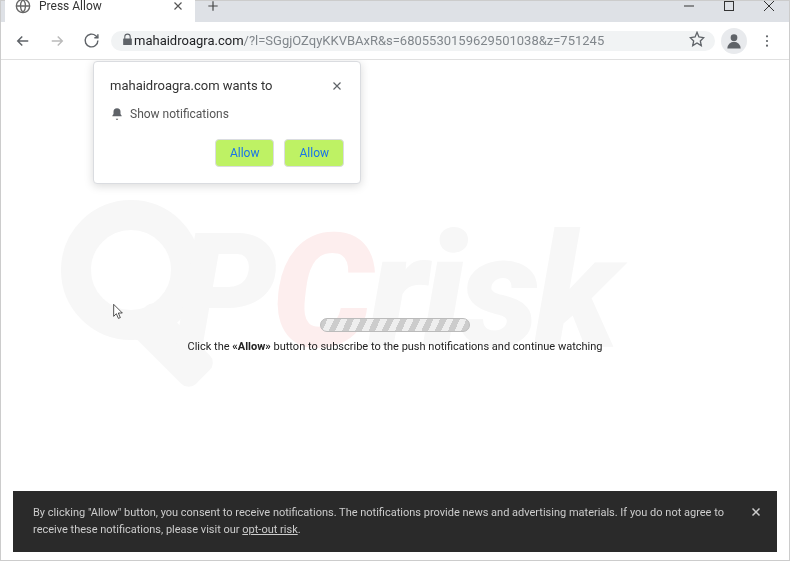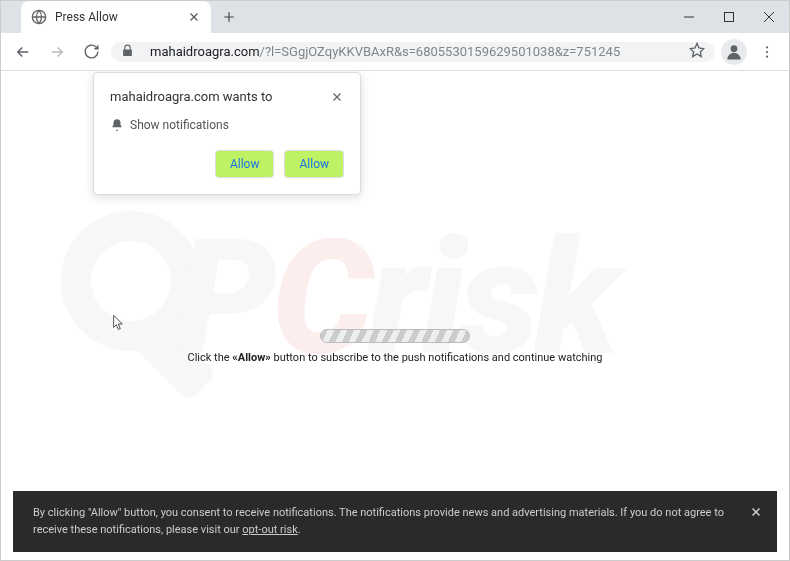--- a/index.html
+++ b/index.html
@@ -3,31 +3,31 @@
   <meta charset="utf-8">
   <style>
     * { box-sizing: border-box; margin: 0; padding: 0; font-family: -apple-system, BlinkMacSystemFont, "Segoe UI", Roboto, Arial, sans-serif; }
     body { width: 790px; height: 561px; background: #fff; position: relative; overflow: hidden; }
     
     .window { width: 100%; height: 100%; display: flex; flex-direction: column; border: 1px solid #ccc; }
     .titlebar-spacer { flex: 1; }
     .win-btn { width: 40px; height: 32px; display: flex; align-items: center; justify-content: center; color: #333; cursor: pointer; }
     .win-btn svg { width: 10px; height: 10px; }
     
-    .tabbar { height: 32px; background: #dee1e6; display: flex; align-items: flex-end; padding-left: 20px; }
+    .tabbar { height: 21px; background: #dee1e6; display: flex; align-items: flex-end; padding-left: 4px; }
     .tab { background: #fff; height: 32px; width: 190px; border-radius: 8px 8px 0 0; display: flex; align-items: center; padding: 0 10px; gap: 8px; font-size: 12px; color: #333; }
     .tab .favicon { width: 16px; height: 16px; color: #666; }
     .tab .tab-title { flex: 1; white-space: nowrap; overflow: hidden; text-overflow: ellipsis; }
     .tab .tab-close { width: 14px; height: 14px; display: flex; align-items: center; justify-content: center; color: #555; cursor: pointer; }
     .newtab { width: 28px; height: 28px; display: flex; align-items: center; justify-content: center; color: #444; cursor: pointer; margin-left: 4px; margin-bottom: 2px; }
     
     .toolbar { height: 38px; background: #fff; display: flex; align-items: center; padding: 0 8px; gap: 6px; border-bottom: 1px solid #e0e0e0; }
     .nav-btn { width: 28px; height: 28px; display: flex; align-items: center; justify-content: center; color: #5f6368; cursor: pointer; border-radius: 50%; }
     .nav-btn.disabled { color: #bbb; }
-    .addr { flex: 1; height: 20px; background: #f1f3f4; border-radius: 14px; display: flex; align-items: center; padding: 0 10px; gap: 16px; }
+    .addr { flex: 1; height: 20px; background: #f1f3f4; border-radius: 14px; display: flex; align-items: center; padding: 0 10px; gap: 0; }
     .addr .lock { color: #5f6368; }
     .addr .url { flex: 1; font-size: 13px; color: #202124; white-space: nowrap; overflow: hidden; }
     .addr .url .gray { color: #80868b; }
     .star { color: #5f6368; cursor: pointer; }
     .avatar { width: 26px; height: 26px; border-radius: 50%; background: #e8eaed; display:flex; align-items:center; justify-content:center; color:#5f6368; cursor:pointer; }
     .menu-dots { width: 28px; height: 28px; display:flex; align-items:center; justify-content:center; color:#5f6368; cursor:pointer; }
     
     .content { flex: 1; position: relative; background: #fff; overflow: hidden; }
     
     .watermark { position: absolute; top: 50%; left: 50%; transform: translate(-50%, -60%); font-size: 160px; font-weight: 900; color: #f7f7f7; font-style: italic; pointer-events: none; user-select: none; letter-spacing: -5px; }

